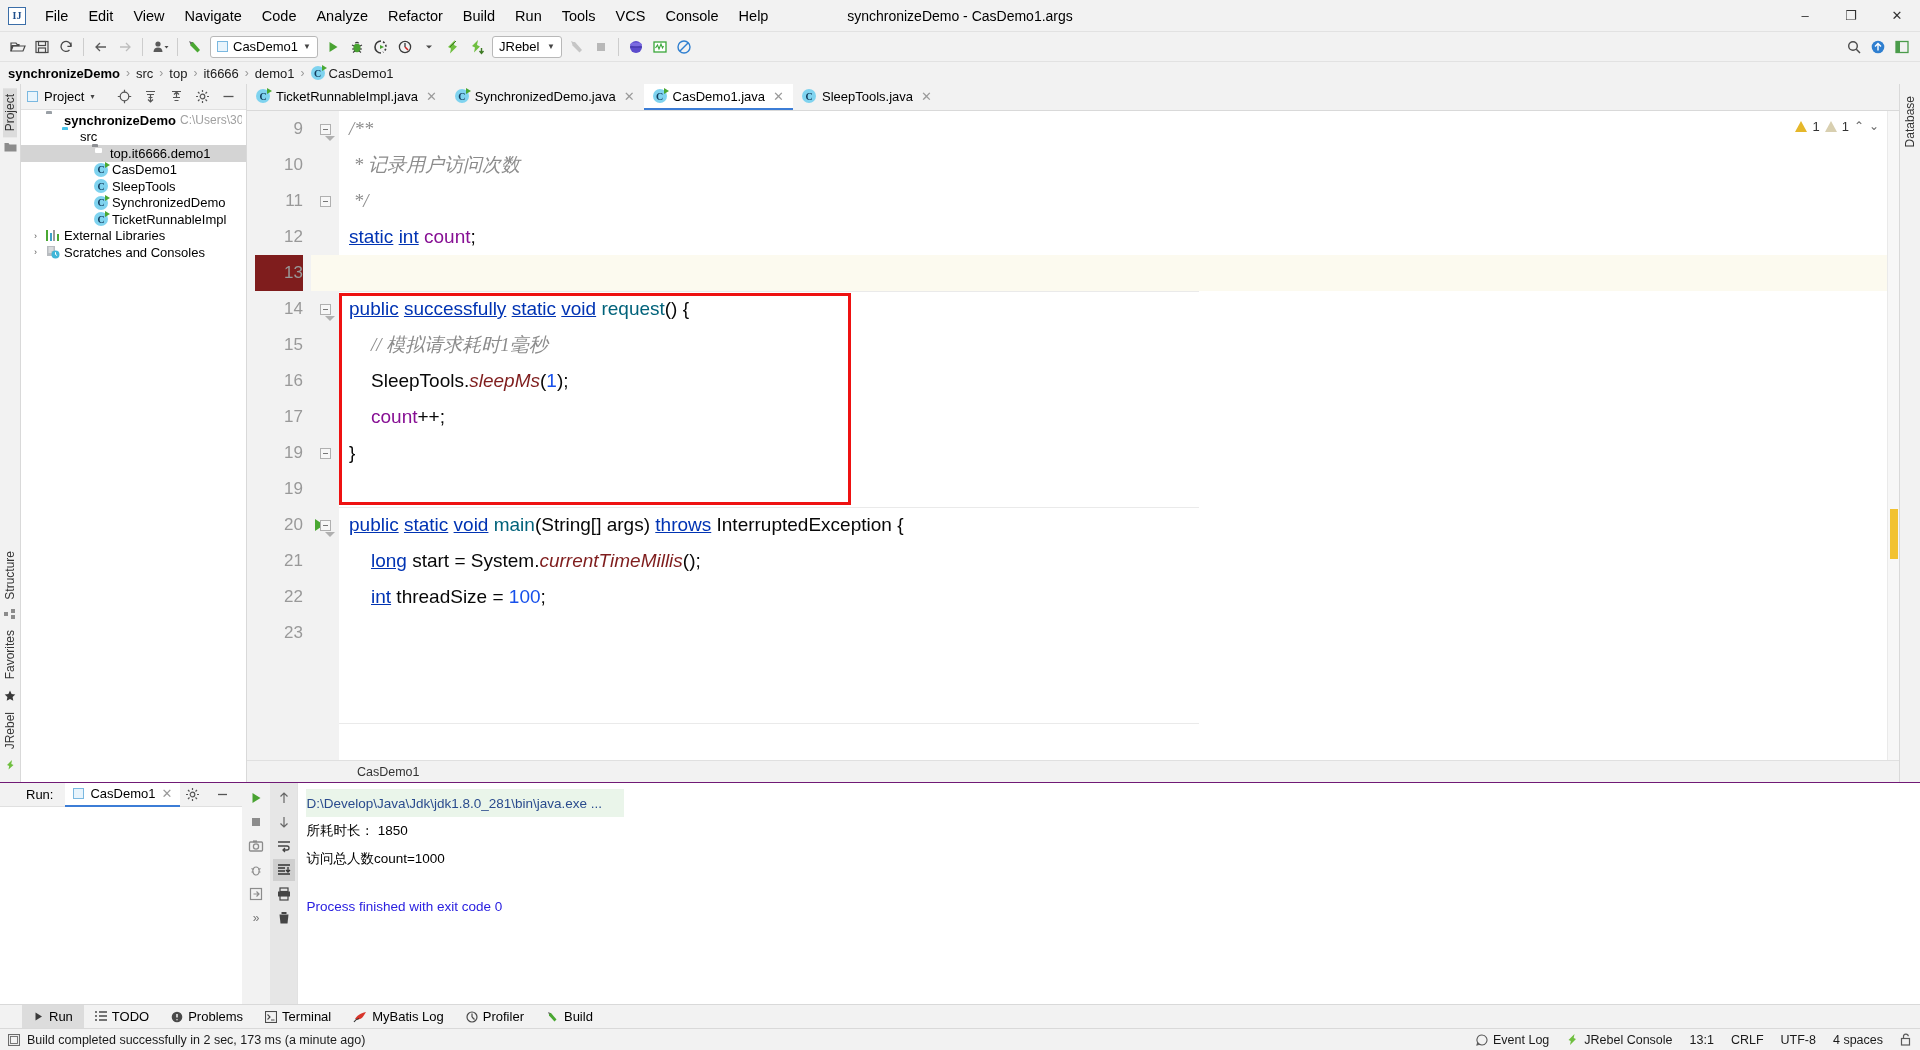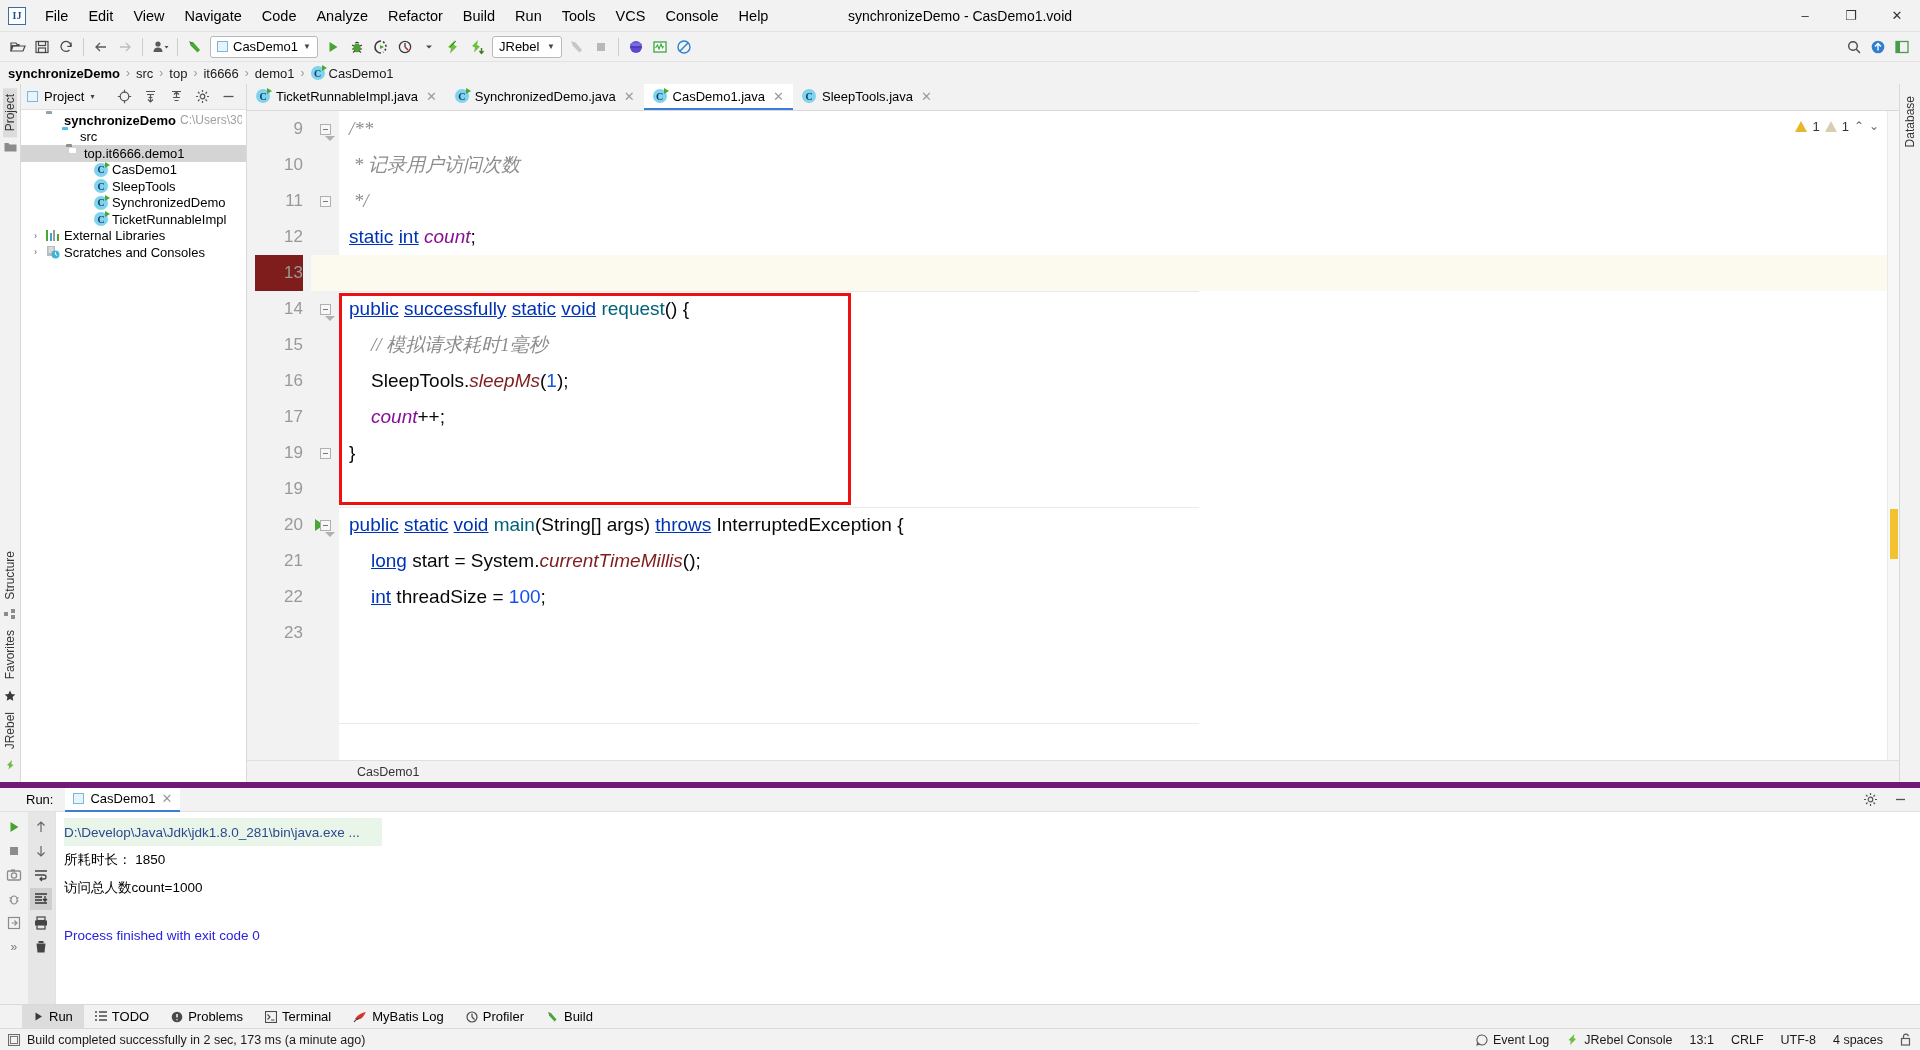--- a/index.html
+++ b/index.html
@@ -168,21 +168,21 @@
     content:""; position:absolute; left:4px; top:11px;
     border-left:5px solid transparent; border-right:5px solid transparent; border-top:5px solid #b0b0b0;
   }
   .code-row {
     height: 36px; display: flex; align-items: center; font-size: 19px;
     font-family: "Liberation Sans", sans-serif; white-space: pre; padding-left: 10px;
   }
   .code-row.hl { background: #fcfaef; }
   .indent1 { padding-left: 32px; }
   .kw  { color: #0033b3; text-decoration: underline; }
-  .fld { color: #871094; font-style: italic; }
+  .fld { color: #871094; }
   .mth { color: #00627a; }
   .num { color: #1750eb; }
   .cmt { color: #8c8c8c; font-style: italic; font-family: "Liberation Serif", serif; }
   .stat { color: #7f1d1d; font-style: italic; }
   .plain { color: #080808; }
   .redbox {
     position: absolute; border: 3px solid #ee1111; pointer-events: none;
   }
   .sepline { position:absolute; left:0; right:0; height:1px; background:#eaeaea; }
 
@@ -205,22 +205,22 @@
   }
 
   
   .editfoot {
     height: 22px; background: #f2f2f2; border-top: 1px solid #e0e0e0;
     display: flex; align-items: center; padding-left: 110px; font-size: 12.5px;
     color: #333; flex: none;
   }
 
   
-  .runpanel { height: 222px; display: flex; flex-direction: column; background: #fff; flex: none;
-    border-top: 6px solid #701a75; }
+  .runpanel { height: 222px; display: flex; flex-direction: row; background: #fff; flex: none;
+    border-top: 1px solid #701a75; }
   .runhead {
     height: 24px; display: flex; align-items: center; background: #f2f2f2; flex: none;
     border-bottom: 1px solid #e0e0e0; padding-left: 26px;
   }
   .runhead .rh-label { font-size: 13px; color: #000; margin-right: 12px; }
   .runtab {
     display: flex; align-items: center; gap: 6px; padding: 0 8px; height: 24px;
     font-size: 13px; border-bottom: 2px solid #3c7dd6; background: #fff;
   }
   .runhead .rh-right { margin-left: auto; display: flex; gap: 6px; align-items: center; padding-right: 8px; }
@@ -271,21 +271,21 @@
       <div class="menu-item">Code</div>
       <div class="menu-item">Analyze</div>
       <div class="menu-item">Refactor</div>
       <div class="menu-item">Build</div>
       <div class="menu-item">Run</div>
       <div class="menu-item">Tools</div>
       <div class="menu-item">VCS</div>
       <div class="menu-item">Console</div>
       <div class="menu-item">Help</div>
     </div>
-    <div class="win-title">synchronizeDemo - CasDemo1.void</div>
+    <div class="win-title">synchronizeDemo - CasDemo1.args</div>
     <div class="win-btns">
       <div class="win-btn">–</div>
       <div class="win-btn">❐</div>
       <div class="win-btn close">✕</div>
     </div>
   </div>
 
   <div class="toolbar">
     <div class="tb-btn">
       <svg width="16" height="16" viewBox="0 0 16 16">
@@ -528,21 +528,21 @@
           <span class="tlabel bold">synchronizeDemo</span>
           <span class="tpath">C:\Users\30315\Dow</span>
         </div>
 
         <div class="tnode" style="padding-left:24px">
           <span class="twist">ⱟ</span>
           <span class="ic"><span class="fold src"></span></span>
           <span class="tlabel">src</span>
         </div>
 
-        <div class="tnode sel" style="padding-left:28px">
+        <div class="tnode sel" style="padding-left:54px">
           <span class="twist">ⱟ</span>
           <span class="ic"><span class="pkgic"></span></span>
           <span class="tlabel">top.it6666.demo1</span>
         </div>
 
         <div class="tnode" style="padding-left:73px">
           <span class="javaic run">C</span>
           <span class="tlabel">CasDemo1</span>
         </div>
 

